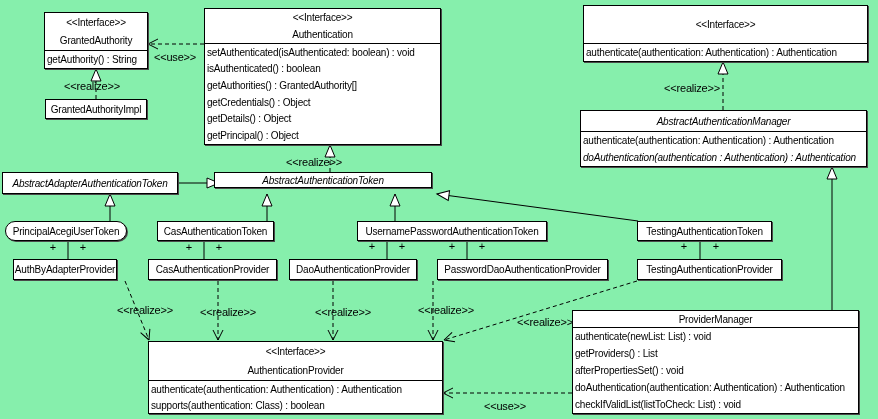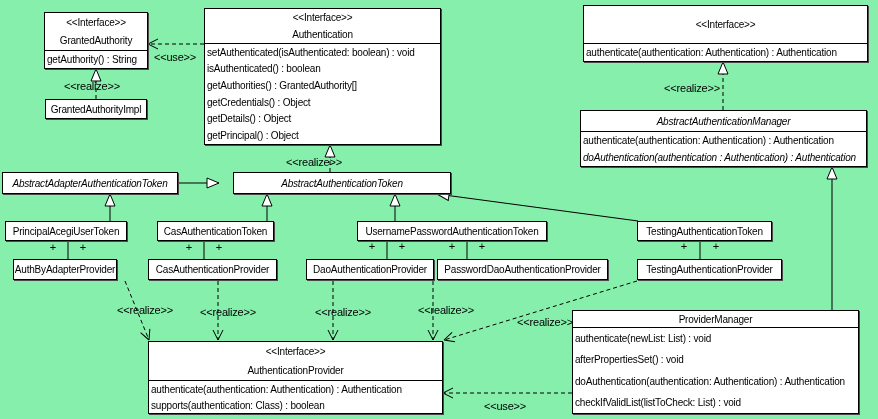--- a/index.html
+++ b/index.html
@@ -102,26 +102,26 @@
       <div class="methods">
         <div class="mrow">authenticate(authentication: Authentication) : Authentication</div>
         <div class="mrow abstract">doAuthentication(authentication : Authentication) : Authentication</div>
       </div>
     </div>
     <div class="uml-class" style="left: 2px; top: 172px; width: 176px; height: 22px;">
       <div class="hdr grow">
         <div class="cname abstract">AbstractAdapterAuthenticationToken</div>
       </div>
     </div>
-    <div class="uml-class" style="left: 233px; top: 172px; width: 218px; height: 22px;">
+    <div class="uml-class" style="left: 214px; top: 172px; width: 218px; height: 16px;">
       <div class="hdr grow">
         <div class="cname abstract">AbstractAuthenticationToken</div>
       </div>
     </div>
-    <div class="uml-class" style="left: 5px; top: 221px; width: 122px; height: 20px;">
+    <div class="uml-class" style="left: 5px; top: 221px; width: 122px; height: 20px; border-radius: 10px;">
       <div class="hdr grow">
         <div class="cname">PrincipalAcegiUserToken</div>
       </div>
     </div>
     <div class="uml-class" style="left: 157px; top: 221px; width: 117px; height: 20px;">
       <div class="hdr grow">
         <div class="cname">CasAuthenticationToken</div>
       </div>
     </div>
     <div class="uml-class" style="left: 357px; top: 221px; width: 190px; height: 20px;">
@@ -137,21 +137,21 @@
     <div class="uml-class" style="left: 13px; top: 259px; width: 104px; height: 21px;">
       <div class="hdr grow">
         <div class="cname">AuthByAdapterProvider</div>
       </div>
     </div>
     <div class="uml-class" style="left: 148px; top: 259px; width: 129px; height: 21px;">
       <div class="hdr grow">
         <div class="cname">CasAuthenticationProvider</div>
       </div>
     </div>
-    <div class="uml-class" style="left: 306px; top: 259px; width: 128px; height: 21px; justify-content: flex-end;">
+    <div class="uml-class" style="left: 289px; top: 259px; width: 128px; height: 21px; justify-content: flex-end;">
       <div class="hdr grow">
         <div class="cname">DaoAuthenticationProvider</div>
       </div>
     </div>
     <div class="uml-class" style="left: 437px; top: 259px; width: 171px; height: 21px;">
       <div class="hdr grow">
         <div class="cname">PasswordDaoAuthenticationProvider</div>
       </div>
     </div>
     <div class="uml-class" style="left: 637px; top: 259px; width: 145px; height: 21px;">
@@ -168,20 +168,21 @@
         <div class="mrow">authenticate(authentication: Authentication) : Authentication</div>
         <div class="mrow">supports(authentication: Class) : boolean</div>
       </div>
     </div>
     <div class="uml-class" style="left: 572px; top: 310px; width: 287px; height: 104px;">
       <div class="hdr" style="height: 16px;">
         <div class="cname">ProviderManager</div>
       </div>
       <div class="methods">
         <div class="mrow">authenticate(newList: List) : void</div>
+        <div class="mrow">getProviders() : List</div>
         <div class="mrow">afterPropertiesSet() : void</div>
         <div class="mrow">doAuthentication(authentication: Authentication) : Authentication</div>
         <div class="mrow">checkIfValidList(listToCheck: List) : void</div>
       </div>
     </div>
     <div class="lbl" style="left: 175px; top: 57px;">&lt;&lt;use&gt;&gt;</div>
     <div class="lbl" style="left: 92px; top: 86px;">&lt;&lt;realize&gt;&gt;</div>
     <div class="lbl" style="left: 314px; top: 162px;">&lt;&lt;realize&gt;&gt;</div>
     <div class="lbl" style="left: 692px; top: 88px;">&lt;&lt;realize&gt;&gt;</div>
     <div class="lbl" style="left: 145px; top: 310px;">&lt;&lt;realize&gt;&gt;</div>

